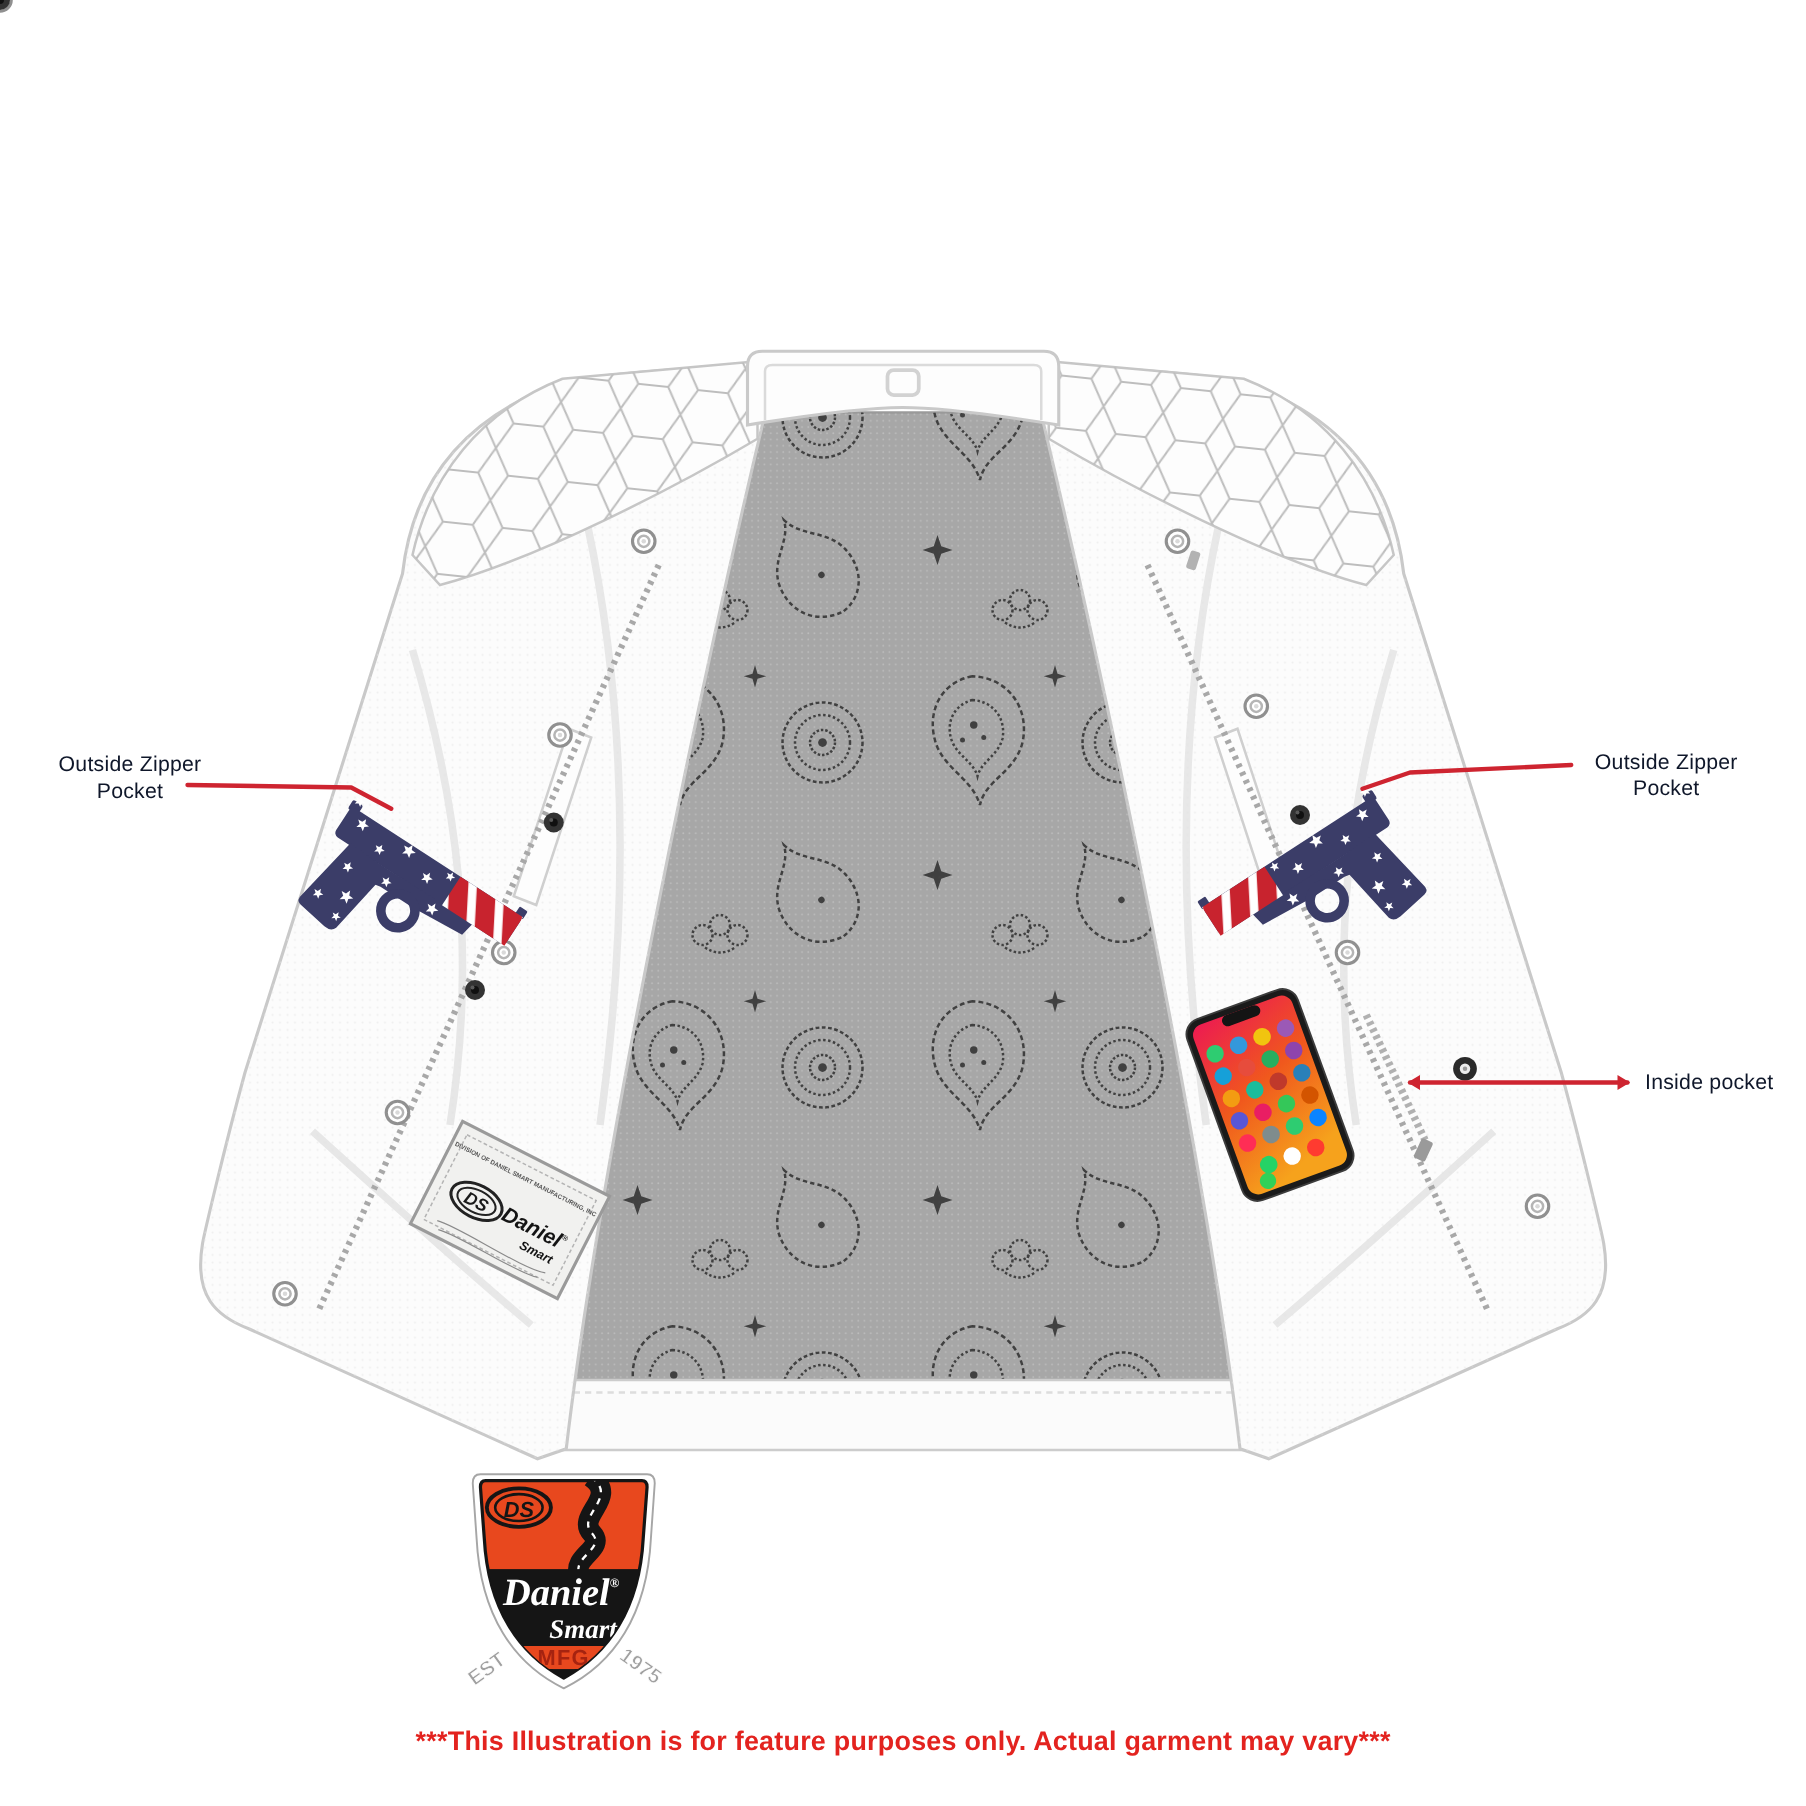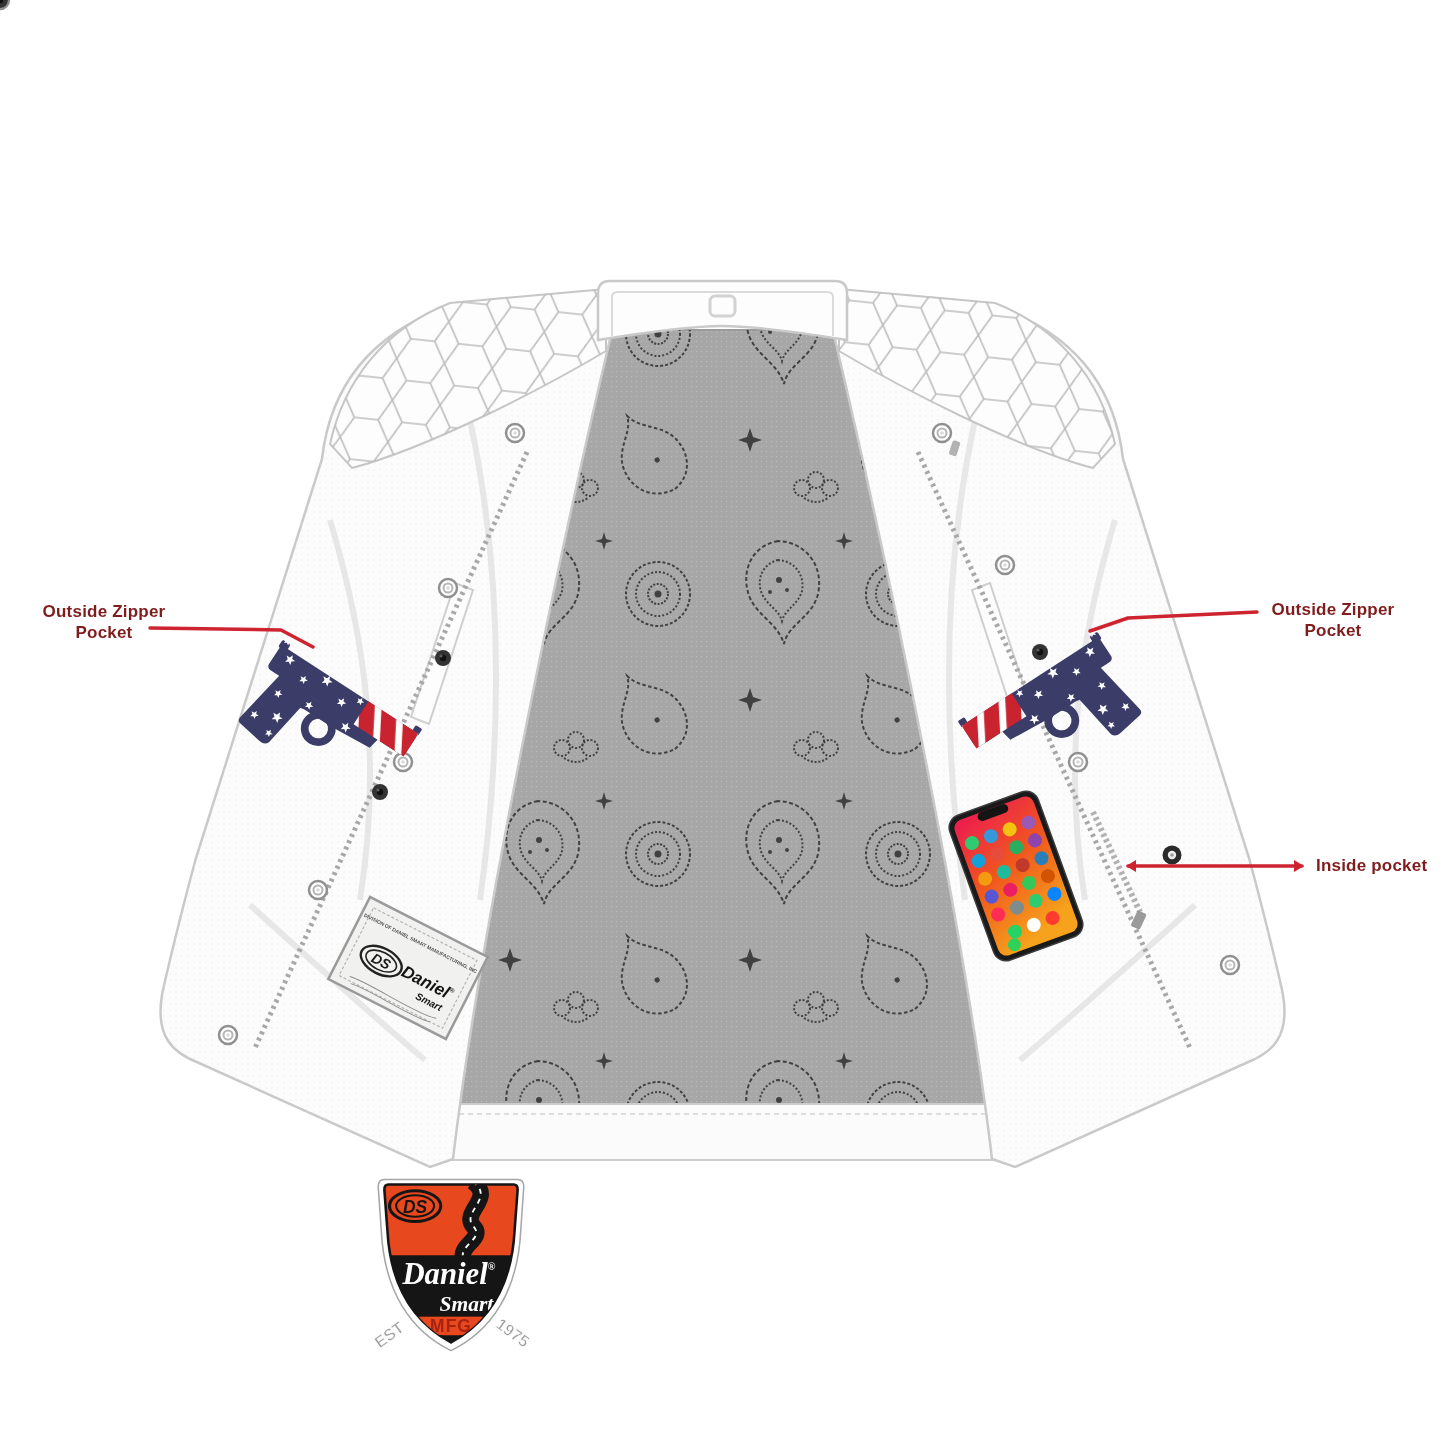--- a/index.html
+++ b/index.html
@@ -1,21 +1,21 @@
 <!DOCTYPE html>
 <html><head>
 <meta charset="utf-8">
 <style>
   html,body{margin:0;padding:0;background:#ffffff;}
   body{width:1445px;height:1445px;position:relative;overflow:hidden;
        font-family:"Liberation Sans", sans-serif;}
   .canvas{position:absolute;inset:0;width:1445px;height:1445px;}
   svg.scene{position:absolute;left:0;top:0;width:1445px;height:1445px;}
-  .callout-label{position:absolute;font-weight:bold;font-size:17px;line-height:21px;
-       color:#7f1d1d;text-align:center;letter-spacing:.2px;}
+  .callout-label{position:absolute;font-weight:normal;font-size:17px;line-height:21px;
+       color:#0f172a;text-align:center;letter-spacing:.2px;}
   .callout-label .l{display:block;}
   #label-left{left:24px;top:601px;width:160px;}
   #label-right{left:1248px;top:599px;width:170px;}
   #label-inside{left:1316px;top:855px;width:140px;text-align:left;font-size:17px;}
   #disclaimer{position:absolute;left:0;top:1381px;width:1445px;text-align:center;
        font-size:21.5px;font-weight:bold;color:#e3231f;letter-spacing:.2px;}
   #brand-logo{position:absolute;left:370px;top:1168px;width:162px;height:192px;overflow:visible;}
 </style>
 </head>
 <body>
@@ -291,14 +291,15 @@
   </g>
   <g>
     <ellipse cx="44" cy="36" rx="25" ry="15" fill="none" stroke="#151515" stroke-width="3"></ellipse>
     <ellipse cx="44" cy="36" rx="18.5" ry="10.5" fill="none" stroke="#151515" stroke-width="2"></ellipse>
     <text x="44" y="43" text-anchor="middle" font-size="17" font-weight="bold" font-style="italic" fill="#151515">DS</text>
   </g>
   <text transform="translate(22,166) rotate(-36)" text-anchor="middle" font-size="16" font-weight="bold" fill="#a0a0a0" stroke="#ffffff" stroke-width="0.6">EST</text>
   <text transform="translate(136,164) rotate(36)" text-anchor="middle" font-size="16" font-weight="bold" fill="#a0a0a0" stroke="#ffffff" stroke-width="0.6">1975</text>
 </svg>
 
+<div id="disclaimer">***This Illustration is for feature purposes only. Actual garment may vary***</div>
 
 </div>
 
 </body></html>

